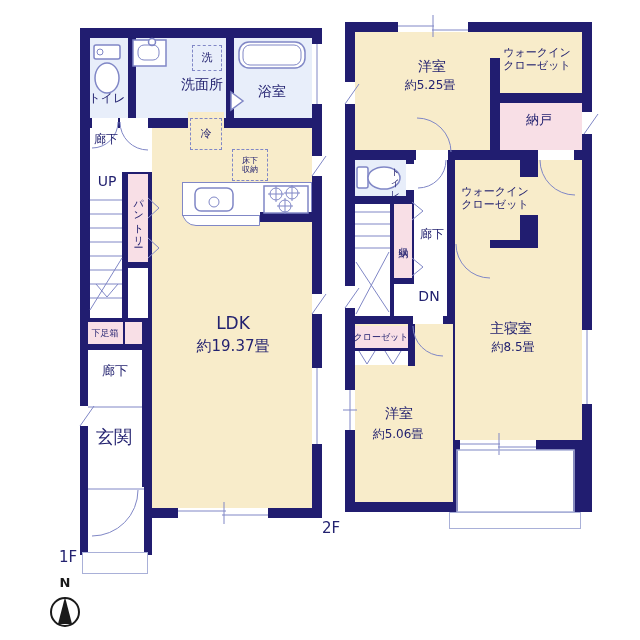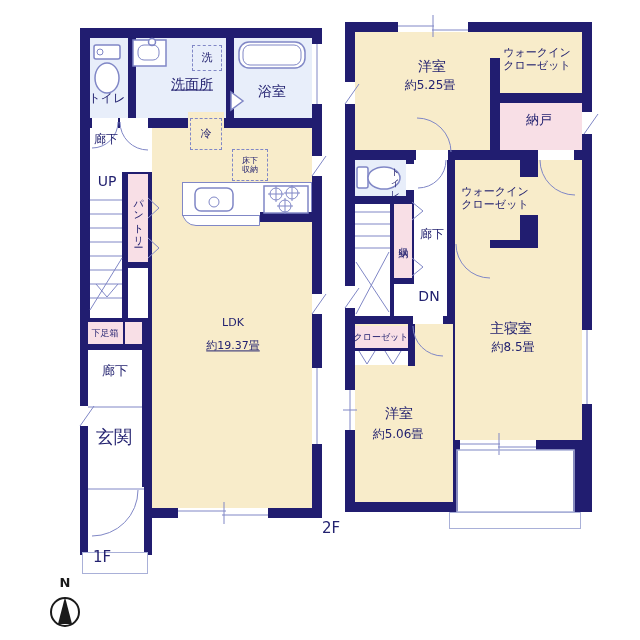--- a/index.html
+++ b/index.html
@@ -199,31 +199,31 @@
   </div>
   <div class="dashed" style="left:190px;top:118px;width:32px;height:32px;font-size:11px;">
     <span>冷</span>
   </div>
   <div class="dashed" style="left:232px;top:149px;width:36px;height:32px;font-size:8px;">
     <span class="blk">床下</span>
     <span class="blk">収納</span>
   </div>
 
   <div class="lbl" style="left:107px;top:98px;font-size:12px;">トイレ</div>
-  <div class="lbl" style="left:192px;top:84px;font-size:14px;text-decoration:underline;">洗面所</div>
+  <div class="lbl" style="left:202px;top:84px;font-size:14px;">洗面所</div>
   <div class="lbl" style="left:272px;top:91px;font-size:14px;">浴室</div>
   <div class="lbl" style="left:106px;top:139px;font-size:12px;">廊下</div>
   <div class="lbl" style="left:107px;top:181px;font-size:14px;">UP</div>
   <div class="lbl vert" style="left:138px;top:217px;font-size:10px;">パントリー</div>
-  <div class="lbl" style="left:233px;top:323px;font-size:11px;">LDK</div>
-  <div class="lbl" style="left:233px;top:346px;font-size:11px;text-decoration:underline;">約19.37畳</div>
+  <div class="lbl" style="left:233px;top:323px;font-size:17px;">LDK</div>
+  <div class="lbl" style="left:233px;top:346px;font-size:15px;">約19.37畳</div>
   <div class="lbl" style="left:105px;top:333px;font-size:9px;">下足箱</div>
   <div class="lbl" style="left:115px;top:371px;font-size:13px;">廊下</div>
   <div class="lbl" style="left:114px;top:437px;font-size:18px;">玄関</div>
-  <div class="lbl" style="left:68px;top:557px;font-size:15px;margin-left:34px;">1F</div>
+  <div class="lbl" style="left:68px;top:557px;font-size:15px;">1F</div>
 
   <div class="lbl" style="left:432px;top:66px;font-size:14px;">洋室</div>
   <div class="lbl" style="left:430px;top:85px;font-size:12px;">約5.25畳</div>
   <div class="lbl" style="left:537px;top:59px;font-size:11px;">
     <span class="blk">ウォークイン</span>
     <span class="blk">クローゼット</span>
   </div>
   <div class="lbl" style="left:539px;top:120px;font-size:13px;">納戸</div>
   <div class="lbl vert" style="left:395px;top:178px;font-size:9px;">トイレ</div>
   <div class="lbl vert" style="left:403px;top:240px;font-size:10px;">収納</div>

